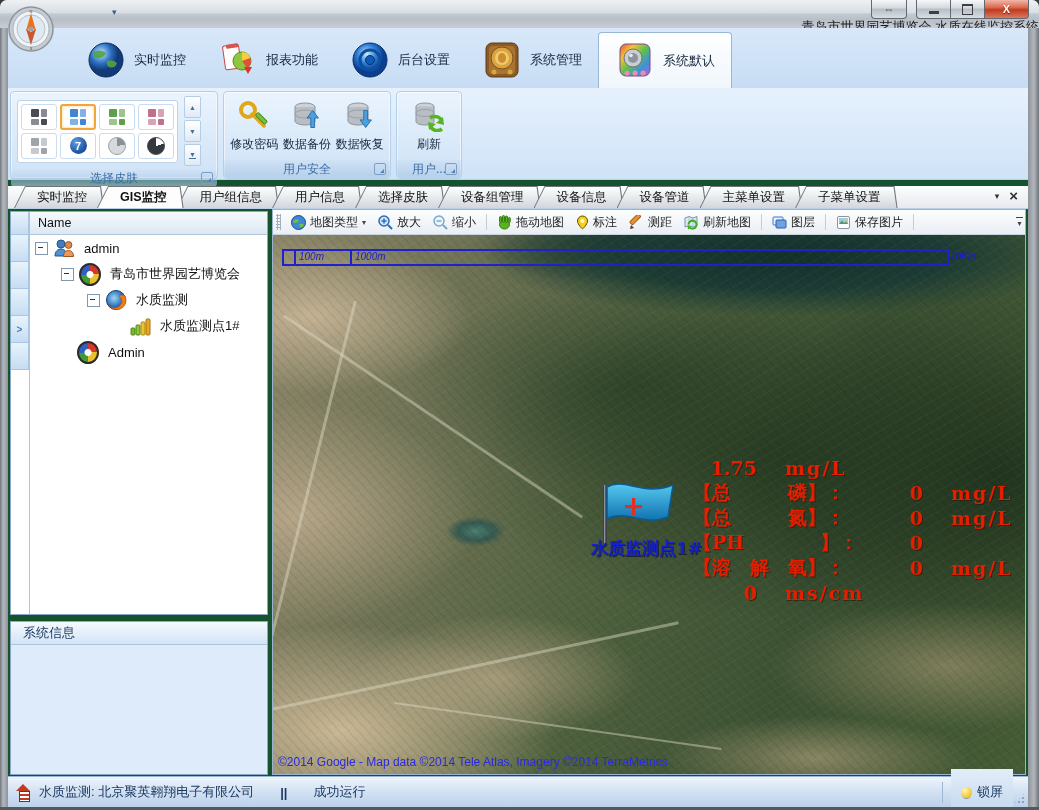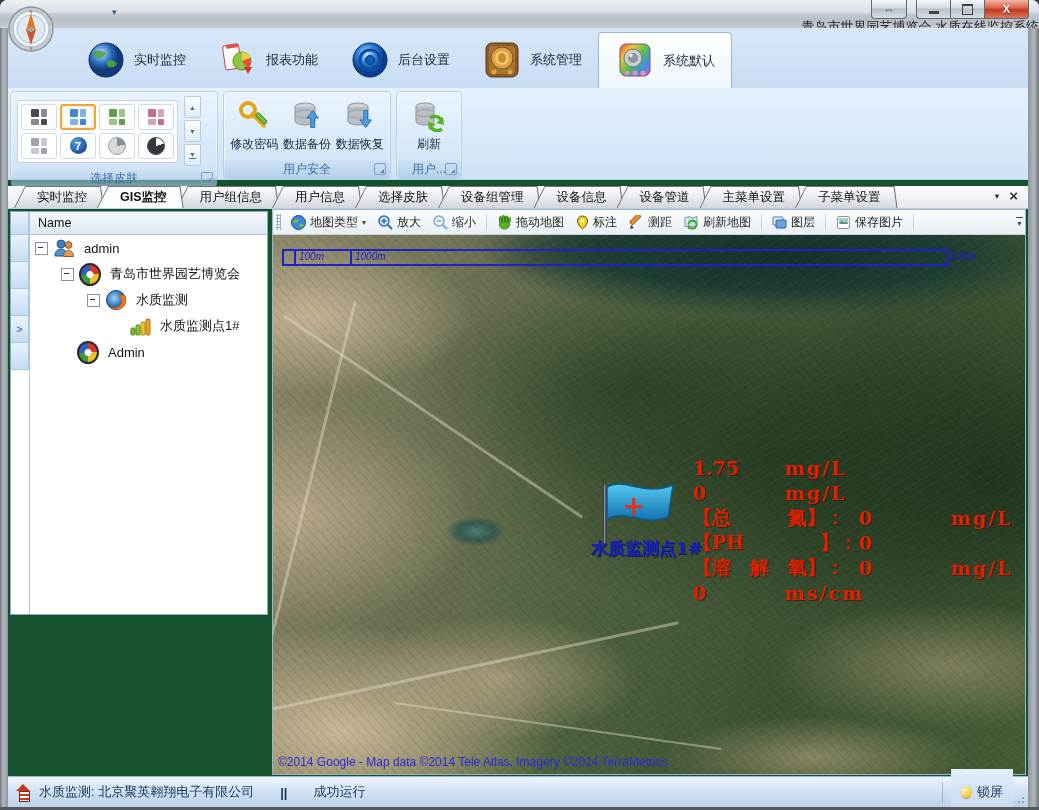--- a/index.html
+++ b/index.html
@@ -129,21 +129,21 @@
   .scalebar .t1{left:10px;} .scalebar .t2{left:66px;}
   .scale-lbl{position:absolute;top:0;font-size:10px;font-style:italic;color:#1c1ccf;white-space:nowrap;}
   .sl1{left:15px;} .sl2{left:71px;} .sl3{left:100%;margin-left:3px;}
   
   .marker{position:absolute;left:322px;top:246px;width:84px;height:66px;}
   .marker-label{position:absolute;left:318px;top:302px;font-family:"DejaVu Serif",serif;font-weight:bold;font-size:17px;color:#1520c8;text-shadow:1px 1px 0 rgba(10,10,40,.65);white-space:nowrap;}
   
   .readings{position:absolute;left:420px;top:220px;}
   .r-row{display:flex;height:25px;align-items:center;font-family:"DejaVu Serif",serif;font-weight:bold;font-size:19px;color:#e61e00;text-shadow:1px 1px 0 rgba(45,20,8,.6);white-space:nowrap;}
   .r-label{width:166px;}
-  .r-value{width:64px;}
+  .r-value{width:64px;text-align:right;}
   .r-unit{margin-left:28px;letter-spacing:2px;}
   .copyright{position:absolute;left:5px;bottom:5px;font-size:12px;color:#2a2ae0;white-space:nowrap;}
   
   .statusbar{position:absolute;left:0;right:0;bottom:0;height:30px;background:linear-gradient(#eff5fc,#d4e3f4 45%,#bcd1ea);border-top:1px solid #9cb5d4;display:flex;align-items:center;font-size:13px;color:#17365d;}
   .sb-left{display:flex;align-items:center;gap:8px;padding-left:8px;}
   .sb-sep{font-weight:bold;margin:0 18px;}
   .sb-right{margin-left:auto;display:flex;align-items:center;height:100%;}
   .sb-divider{width:1px;height:70%;background:#9fb6d4;margin-right:8px;}
   .lock-btn{display:flex;align-items:center;gap:5px;padding:8px 10px;height:100%;cursor:pointer;background:linear-gradient(#e2edf9,#c3d7ee);}
   .bulb{width:11px;height:11px;border-radius:50%;background:radial-gradient(circle at 35% 30%,#fff6c0,#f4c520 70%,#c79a10);box-shadow:0 2px 0 -1px #8c96a5;}
@@ -514,20 +514,24 @@
             <div class="t-row lvl1">
               <span class="t-spc"></span>
               <span class="t-icon">
                   <span class="color-wheel"></span>
                 </span>
               <span class="t-label">Admin</span>
             </div>
           </div>
         </div>
 
+        <div class="sysinfo">
+          <div class="sysinfo-header">系统信息</div>
+          <div class="sysinfo-body"></div>
+        </div>
       </div>
 
       <div class="map-panel">
         <div class="map-toolbar">
           <span class="tb-grip"></span>
           <div class="tb-btn">
             <svg width="15" height="15" viewBox="0 0 15 15">
                 <circle cx="7.5" cy="7.5" r="7" fill="#3f86d6" stroke="#1c4f8c"></circle>
                 <path d="M2 6 q3 -3 6 -1 q-1 3 -4 3 q-2 -.5 -2 -2z M8 9 q3 -1 5 1 q-1.5 3 -4 2z" fill="#6fbf4a"></path>
               </svg>
@@ -639,20 +643,21 @@
             </svg>
           </div>
           <div class="marker-label">水质监测点1#</div>
 
           <div class="readings">
             <div class="r-row">
                 <span class="r-value">1.75</span>
                 <span class="r-unit">mg/L</span>
             </div>
             <div class="r-row">
+              <span class="r-label">【总　　　磷】：</span>
                 <span class="r-value">0</span>
                 <span class="r-unit">mg/L</span>
             </div>
             <div class="r-row">
               <span class="r-label">【总　　　氮】：</span>
                 <span class="r-value">0</span>
                 <span class="r-unit">mg/L</span>
             </div>
             <div class="r-row">
               <span class="r-label">【PH　　　　】：</span>

